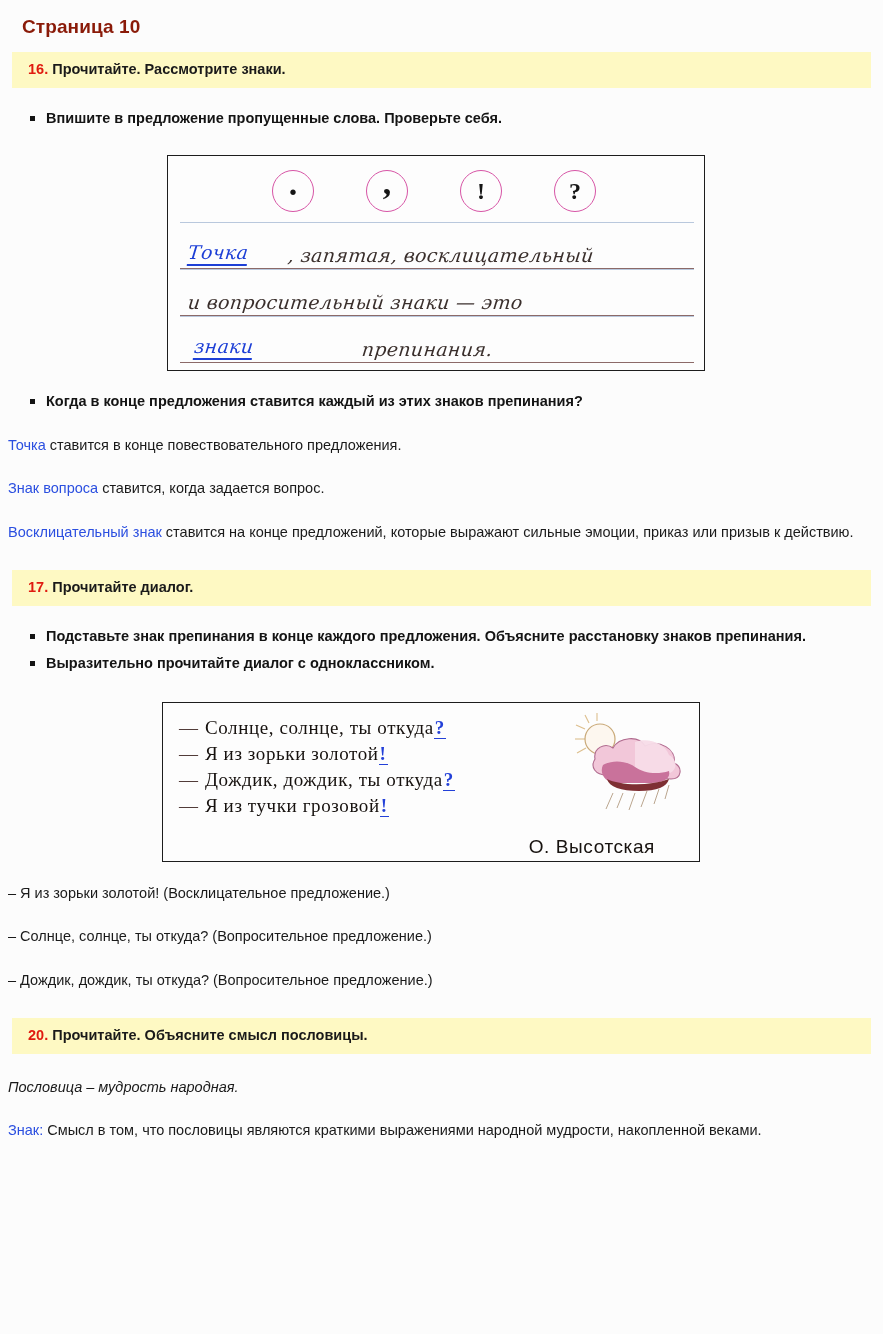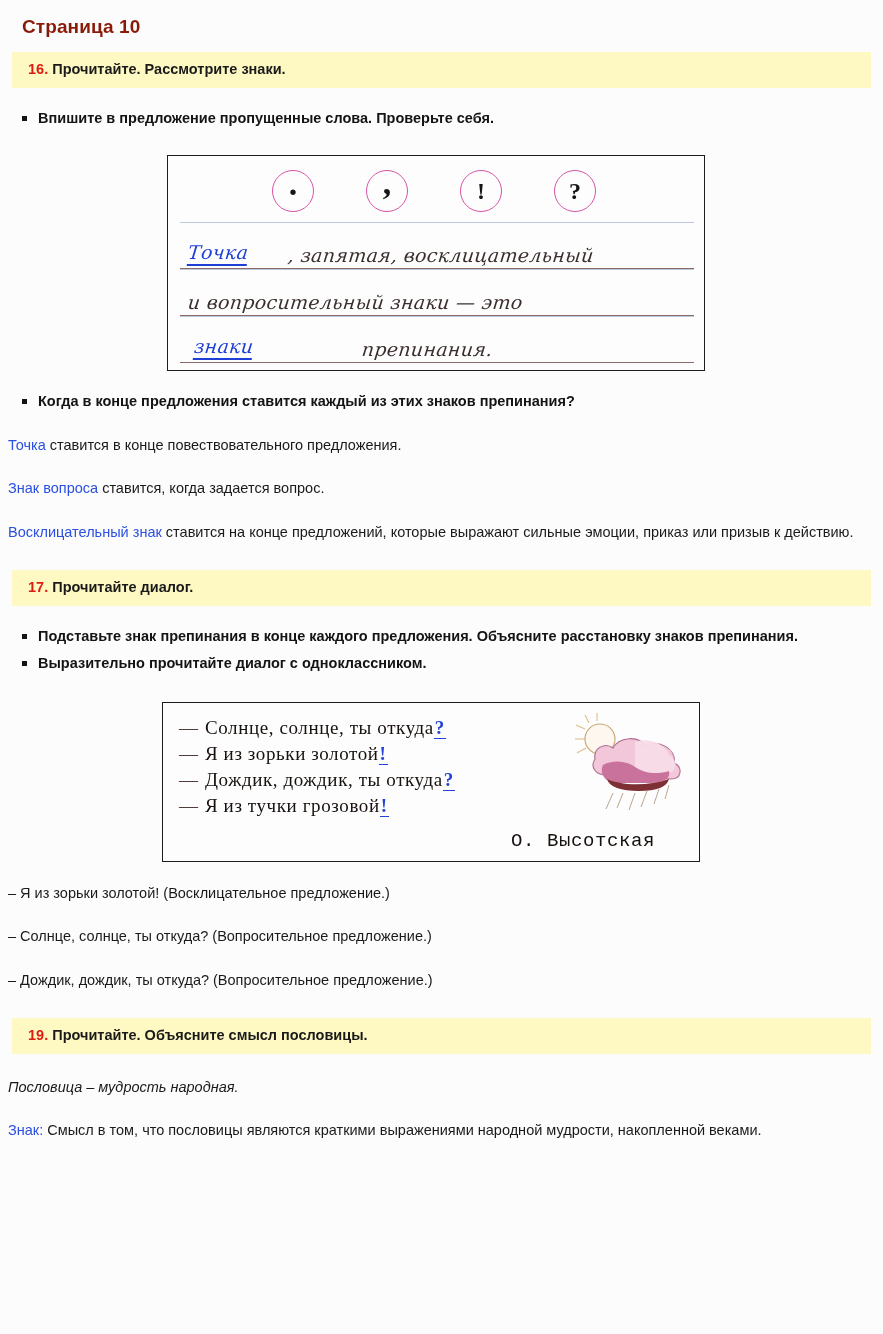--- a/index.html
+++ b/index.html
@@ -42,21 +42,21 @@
     color: #1a1a1a;
     line-height: 1.5;
   }
   .section-bar .num {
     color: #e01b10;
     font-weight: bold;
   }
 
   
   .bullets {
-    margin: 18px 0 0 0;
+    margin: 18px 0 0 8px;
     padding: 0;
     list-style: none;
   }
   .bullets li {
     position: relative;
     font-size: 14.5px;
     font-weight: bold;
     line-height: 1.72;
     color: #141414;
     padding-left: 38px;
@@ -188,26 +188,26 @@
     width: 26px;
     color: #4a3330;
   }
   .dlg-mark {
     color: #2340d8;
     font-weight: bold;
     border-bottom: 1.6px solid #2340d8;
     padding: 0 1px;
   }
   .dlg-author {
-    font-family: Liberation Mono, monospace;
+    font-family: Liberation Sans, sans-serif;
     font-size: 19px;
     color: #17120f;
     text-align: right;
     padding-right: 44px;
-    margin-top: 10px;
+    margin-top: 16px;
     letter-spacing: .6px;
   }
 
   
   .cloud-art {
     position: absolute;
     right: 8px;
     top: 6px;
     width: 118px;
     height: 104px;
@@ -332,21 +332,21 @@
 
       <div class="dlg-author">О. Высотская</div>
     </div>
   </div>
 
   <p class="para">– Я из зорьки золотой! (Восклицательное предложение.)</p>
   <p class="para">– Солнце, солнце, ты откуда? (Вопросительное предложение.)</p>
   <p class="para">– Дождик, дождик, ты откуда? (Вопросительное предложение.)</p>
 
   <div class="section-bar" style="margin-top:26px;">
-    <span class="num">19.</span>
+    <span class="num">20.</span>
     <span>Прочитайте. Объясните смысл пословицы.</span>
   </div>
 
   <p class="italic-para">Пословица – мудрость народная.</p>
 
   <p class="para">
     <span class="hl">Знак:</span><span> Смысл в том, что пословицы являются краткими выражениями народной мудрости, накопленной веками.</span>
   </p>
 
   <div class="spacer-bottom"></div>

